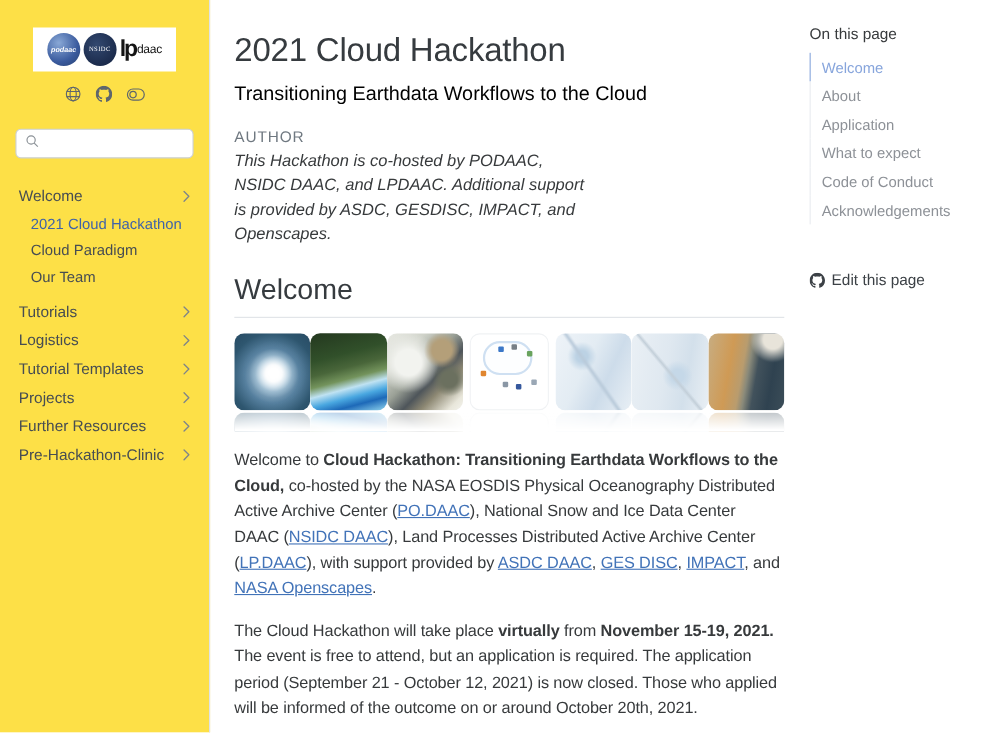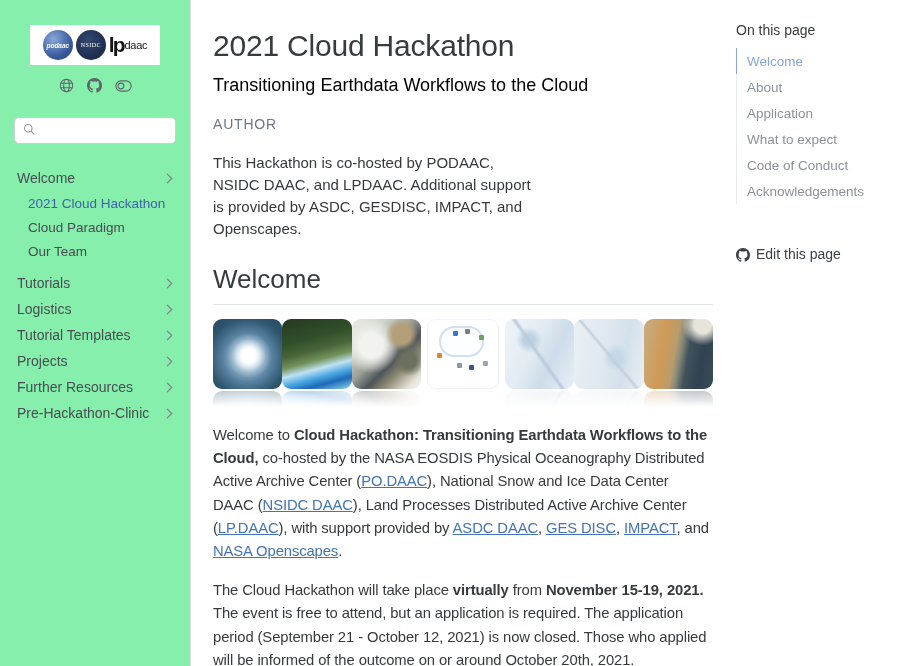--- a/index.html
+++ b/index.html
@@ -1,21 +1,21 @@
 <!DOCTYPE html>
 <html><head>
 <meta charset="utf-8">
 <style>
   * { margin:0; padding:0; box-sizing:border-box; }
   html,body { width:900px; height:666px; overflow:hidden; background:#fff;
     font-family:"Liberation Sans","DejaVu Sans",sans-serif; color:#373a3c; }
   .page { display:flex; width:900px; height:666px; }
 
   
-  .sidebar { width:191px; min-width:191px; height:666px; background:#86efac;
+  .sidebar { width:191px; min-width:191px; height:666px; background:#fde047;
     border-right:1px solid #dee2e6; padding:25px 14px 0 14px; }
   .logo-box { width:130px; height:40px; background:#fff; margin:0 auto; display:flex;
     align-items:center; justify-content:center; gap:3px; }
   .logo-circle { width:30px; height:30px; border-radius:50%; display:flex; align-items:center;
     justify-content:center; color:#fff; }
   .logo-podaac { background:radial-gradient(circle at 35% 30%, #89a8d6, #3a5b9e 60%, #27406f); }
   .logo-podaac span { font-size:6.5px; font-style:italic; font-weight:bold; }
   .logo-nsidc { background:radial-gradient(circle at 40% 35%, #32486f, #1c2c4d 70%); }
   .logo-nsidc span { font-size:6px; letter-spacing:.4px; font-family:"Liberation Serif",serif; }
   .logo-lp { display:flex; align-items:center; color:#141414; }
@@ -33,21 +33,21 @@
   .nav-sublist { margin:0 0 7px 8px; }
   .nav-sub { padding:4.5px 0 4.5px 6px; font-size:13.5px; color:#474d52; cursor:pointer; }
   .nav-sub.active { color:#4063a8; }
 
   
   .main { width:522px; min-width:522px; padding:27px 0 0 22px; }
   .main-inner { width:500px; }
   h1.title { font-size:30px; font-weight:400; line-height:38px; color:#363b3f; letter-spacing:-0.2px; }
   .subtitle { margin-top:10px; font-size:18px; color:#000000; font-weight:400; }
   .author-label { margin-top:20px; font-size:14px; letter-spacing:.8px; color:#6f7880; }
-  .author-text { margin-top:20px; width:324px; font-size:15px; line-height:22px; }
+  .author-text { margin-top:4px; width:324px; font-size:15px; line-height:22px;font-style:italic; }
   h2.section { margin-top:24px; font-size:26px; font-weight:400; color:#363b3f;
     padding-bottom:9px; border-bottom:1px solid #dfe3e7; }
 
   
   .gallery { margin-top:14px; }
   .tile-row { display:flex; }
   .tile { flex:1; height:70px; border-radius:9px; }
   .kind-diagram { margin:0 6px; border:1px solid #f0f2f4; position:relative; background:#fff; }
   .kind-diagram::before { content:''; position:absolute; left:16%; top:9%; width:58%; height:40%;
     border:2px solid #cfe0f2; border-radius:40px; background:#fdfeff; }

